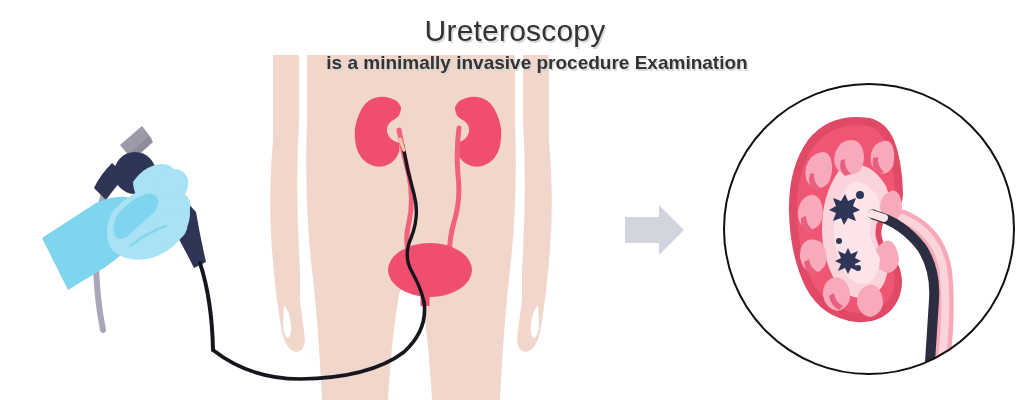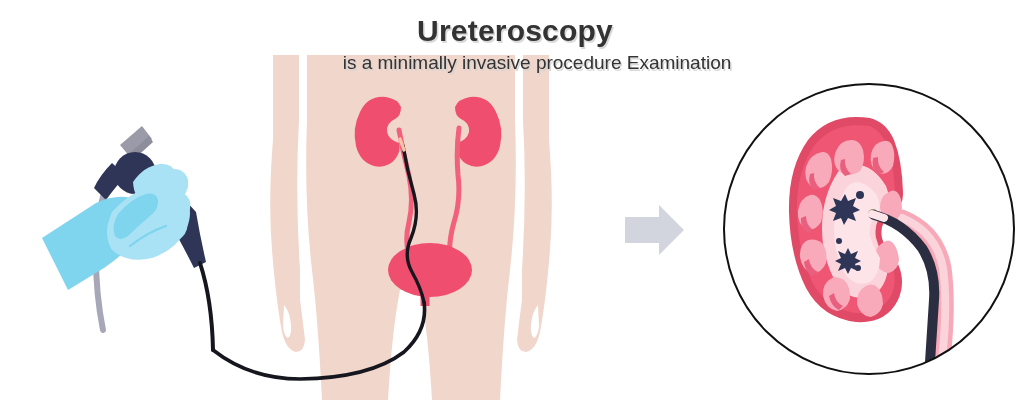--- a/index.html
+++ b/index.html
@@ -21,30 +21,30 @@
     position: absolute;
     left: 0;
     top: 14px;
     width: 1030px;
     text-align: center;
     z-index: 30;
     pointer-events: none;
   }
   #title-main {
     font-size: 30px;
-    font-weight: bold;
+    font-weight: normal;
     color: #333333;
     letter-spacing: 0.2px;
     line-height: 1.15;
     text-shadow: 1.5px 1.5px 0 rgba(210,210,210,0.85);
   }
   #subtitle {
     margin-top: 2px;
     font-size: 19px;
-    font-weight: normal;
+    font-weight: bold;
     color: #333333;
     line-height: 1.22;
     text-shadow: 1.5px 1.5px 0 rgba(210,210,210,0.85);
     padding-left: 44px;
   }
   .svg-layer {
     position: absolute;
     left: 0;
     top: 0;
   }

